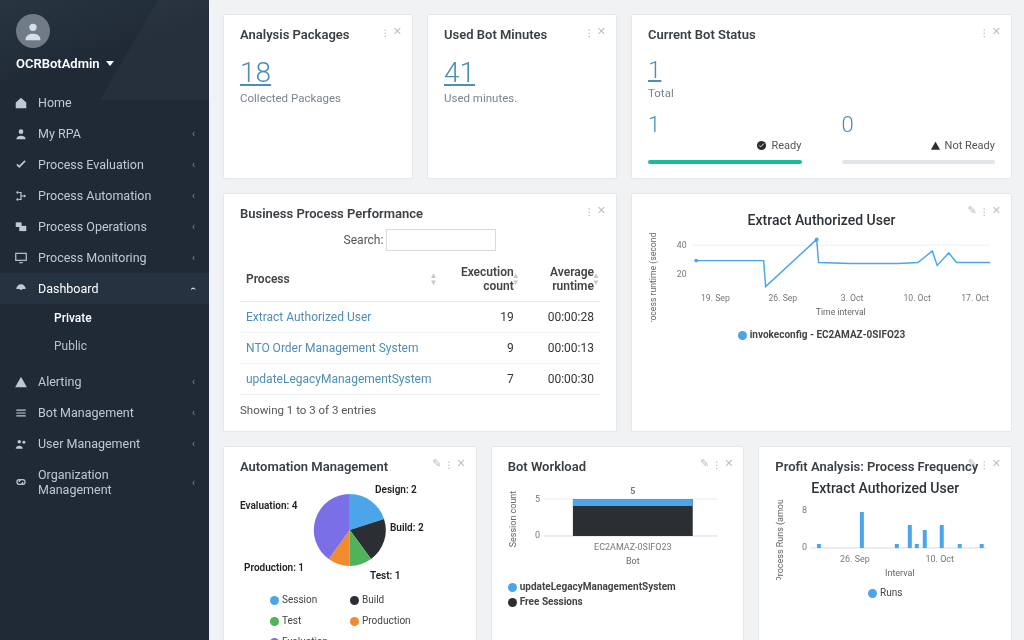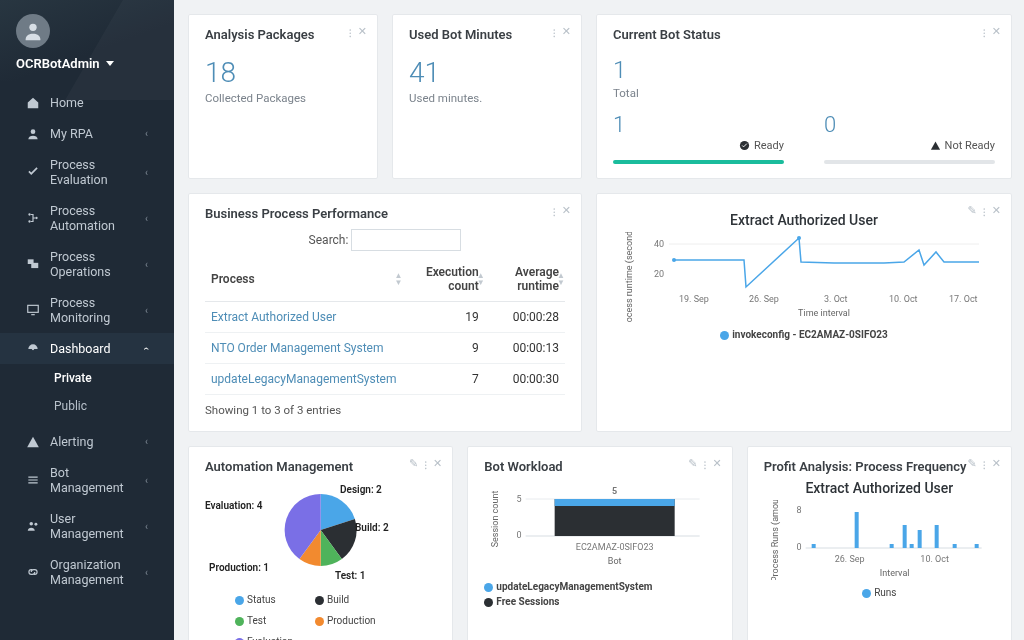--- a/index.html
+++ b/index.html
@@ -1,44 +1,44 @@
 <!DOCTYPE html>
 <html><head>
 <meta charset="utf-8">
 <style>
   * { box-sizing: border-box; margin: 0; padding: 0; }
   body { font-family: -apple-system, "Segoe UI", Roboto, Arial, sans-serif; background: #f0f2f4; color: #333; font-size: 13px; }
   .app { display: flex; width: 1024px; height: 640px; overflow: hidden; }
 
   
-  .sidebar { width: 174px; background: #1f2a36; color: #c9d2db; display: flex; flex-direction: column; }
+  .sidebar { width: 209px; background: #1f2a36; color: #c9d2db; display: flex; flex-direction: column; }
   .sb-header { position: relative; padding: 14px 16px 10px; background: linear-gradient(160deg,#283641 0%, #1f2a36 60%); }
   .sb-header::after { content:""; position:absolute; top:0; right:-40px; width:120px; height:100px; background: rgba(255,255,255,0.03); transform: skew(-30deg); }
   .avatar { width: 34px; height: 34px; border-radius: 50%; background: #6f7b86; display:flex; align-items:center; justify-content:center; }
   .avatar svg { width:22px; height:22px; fill:#d7dee5; }
   .user-row { margin-top:8px; display:flex; align-items:center; gap:6px; color:#fff; font-weight:600; font-size:13px; cursor:pointer; }
   .caret { width:0; height:0; border-left:4px solid transparent; border-right:4px solid transparent; border-top:5px solid #fff; }
 
   .nav { list-style:none; margin-top:6px; }
-  .nav li { display:flex; align-items:center; padding: 8px 26px; gap:10px; cursor:pointer; color:#c0c9d2; font-size:12.5px; }
+  .nav li { display:flex; align-items:center; padding: 8px 14px; gap:10px; cursor:pointer; color:#c0c9d2; font-size:12.5px; }
   .nav li.expanded { background:#253341; color:#fff; }
   .nav li .chev { margin-left:auto; font-size:10px; color:#7f8a96; }
   .nav li.expanded .chev { transform: rotate(90deg); color:#fff; }
   .subnav { list-style:none; }
   .subnav li { padding:7px 14px 7px 54px; font-size:12px; cursor:pointer; color:#b7c0ca; }
   .subnav li.active { color:#fff; font-weight:500; }
   .ic { width:14px; height:14px; fill:#c0c9d2; flex:0 0 14px; }
 
   
   .main { flex:1; padding: 14px 12px 14px 14px; display:grid; grid-template-columns: 190px 190px 1fr; grid-auto-rows: min-content; gap: 14px; overflow:auto; }
   .panel { background:#fff; border-radius:2px; border:1px solid #e5e8eb; padding:12px 16px 14px; position:relative; }
   .panel .title { font-weight:600; font-size:13px; color:#3a3f44; }
   .panel .tools { position:absolute; top:10px; right:10px; display:flex; gap:6px; color:#b8c0c8; font-size:11px; }
   .panel .tools span { cursor:pointer; }
-  .bignum { font-size:28px; color:#4e8db6; font-weight:300; margin-top:14px; }
+  .bignum { font-size:28px; color:#4e8db6; font-weight:300; margin-top:14px;text-decoration:underline; }
   .sublabel { color:#7b838c; font-size:11.5px; margin-top:2px; }
 
   .p-analysis { grid-column:1; grid-row:1; }
   .p-usedmin  { grid-column:2; grid-row:1; }
   .p-status   { grid-column:3; grid-row:1; }
   .p-bpp      { grid-column:1 / span 2; grid-row:2; }
   .p-ptime    { grid-column:3; grid-row:2; }
   .row3 { grid-column:1 / span 3; grid-row:3; display:flex; gap:14px; }
   .row3 .panel { flex:1; }
 
@@ -322,21 +322,21 @@
               <path d="M0 0 L-21.2 29.1 A36 36 0 0 1 0 -36 Z" fill="#7a6fe6"></path>
             </g>
           </svg>
           <span class="pie-lbl" style="top:4px;left:135px">Design: 2</span>
           <span class="pie-lbl" style="top:42px;left:150px">Build: 2</span>
           <span class="pie-lbl" style="top:90px;left:130px">Test: 1</span>
           <span class="pie-lbl" style="top:82px;left:4px">Production: 1</span>
           <span class="pie-lbl" style="top:20px;left:0px">Evaluation: 4</span>
         </div>
         <div class="legend" style="justify-content:flex-start;padding-left:30px">
-          <span style="width:70px"><span class="sw" style="background:#4aa6e8"></span><span>Status</span></span>
+          <span style="width:70px"><span class="sw" style="background:#4aa6e8"></span><span>Session</span></span>
           <span style="width:70px"><span class="sw" style="background:#2b2f33"></span><span>Build</span></span>
           <span style="width:70px"><span class="sw" style="background:#4fb35b"></span><span>Test</span></span>
           <span style="width:70px"><span class="sw" style="background:#f28a2f"></span><span>Production</span></span>
           <span style="width:70px"><span class="sw" style="background:#7a6fe6"></span><span>Evaluation</span></span>
         </div>
       </div>
 
       <div class="panel">
         <div class="tools">
             <span>✎</span>

